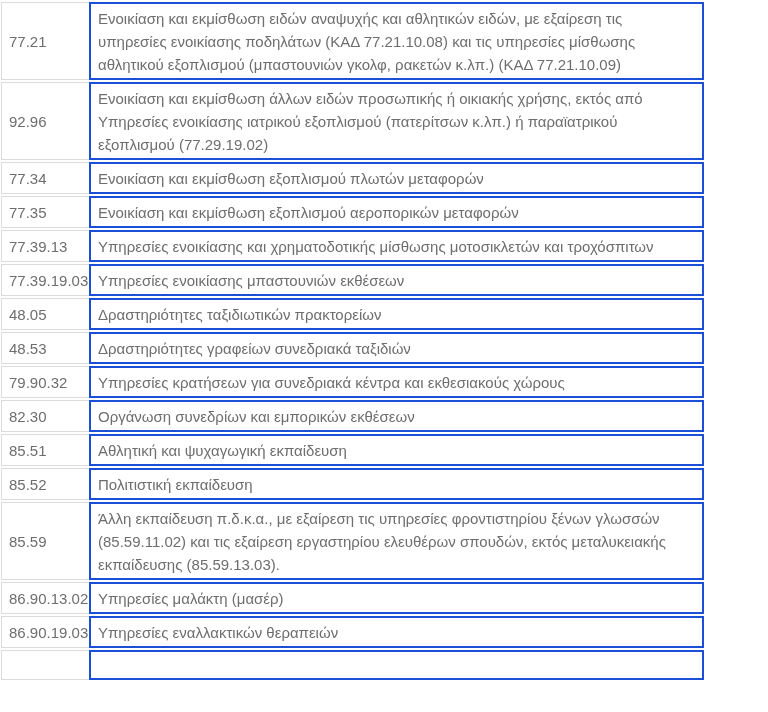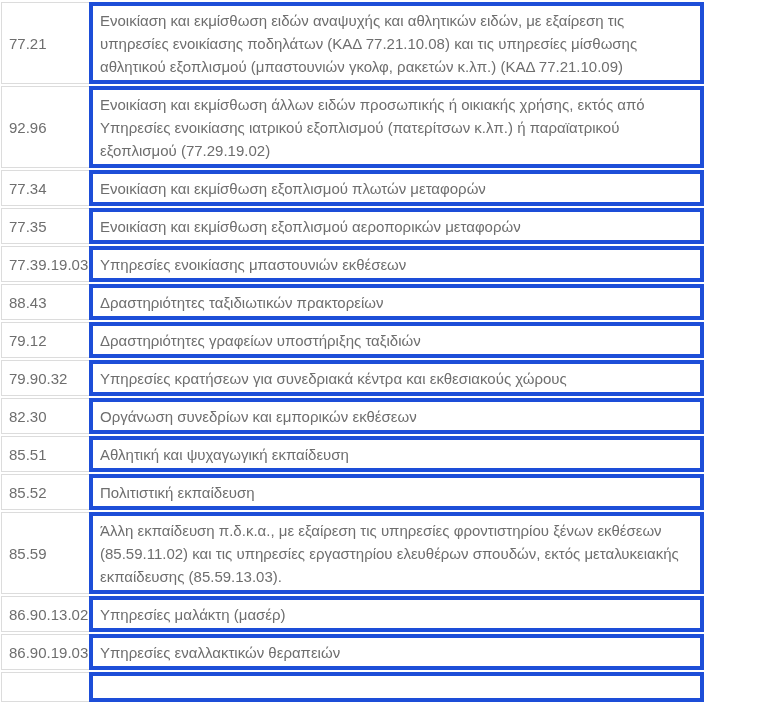--- a/index.html
+++ b/index.html
@@ -36,21 +36,21 @@
     word-wrap: break-word;
   }
   td.code-cell {
     border: 1px solid #dcdcdc;
     border-right: 0;
     white-space: nowrap;
     overflow: hidden;
     margin-top: 16px;
   }
   td.desc-cell {
-    border: 4px solid #1d4ed8;
+    border: 2px solid #1d4ed8;
   }
   tr.partial-row td {
     height: 30px;
   }
 </style>
 </head>
 <body>
 
 <div class="page">
   <table class="kad-table">
@@ -69,50 +69,54 @@
         </tr>
         <tr>
           <td class="code-cell">77.34</td>
           <td class="desc-cell">Ενοικίαση και εκμίσθωση εξοπλισμού πλωτών μεταφορών</td>
         </tr>
         <tr>
           <td class="code-cell">77.35</td>
           <td class="desc-cell">Ενοικίαση και εκμίσθωση εξοπλισμού αεροπορικών μεταφορών</td>
         </tr>
         <tr>
+          <td class="code-cell">77.39.13</td>
+          <td class="desc-cell">Υπηρεσίες ενοικίασης και χρηματοδοτικής μίσθωσης μοτοσικλετών και τροχόσπιτων</td>
+        </tr>
+        <tr>
           <td class="code-cell">77.39.19.03</td>
           <td class="desc-cell">Υπηρεσίες ενοικίασης μπαστουνιών εκθέσεων</td>
         </tr>
         <tr>
-          <td class="code-cell">88.43</td>
+          <td class="code-cell">48.05</td>
           <td class="desc-cell">Δραστηριότητες ταξιδιωτικών πρακτορείων</td>
         </tr>
         <tr>
-          <td class="code-cell">79.12</td>
-          <td class="desc-cell">Δραστηριότητες γραφείων υποστήριξης ταξιδιών</td>
+          <td class="code-cell">48.53</td>
+          <td class="desc-cell">Δραστηριότητες γραφείων συνεδριακά ταξιδιών</td>
         </tr>
         <tr>
           <td class="code-cell">79.90.32</td>
           <td class="desc-cell">Υπηρεσίες κρατήσεων για συνεδριακά κέντρα και εκθεσιακούς χώρους</td>
         </tr>
         <tr>
           <td class="code-cell">82.30</td>
           <td class="desc-cell">Οργάνωση συνεδρίων και εμπορικών εκθέσεων</td>
         </tr>
         <tr>
           <td class="code-cell">85.51</td>
           <td class="desc-cell">Αθλητική και ψυχαγωγική εκπαίδευση</td>
         </tr>
         <tr>
           <td class="code-cell">85.52</td>
           <td class="desc-cell">Πολιτιστική εκπαίδευση</td>
         </tr>
         <tr>
           <td class="code-cell">85.59</td>
-          <td class="desc-cell">Άλλη εκπαίδευση π.δ.κ.α., με εξαίρεση τις υπηρεσίες φροντιστηρίου ξένων εκθέσεων (85.59.11.02) και τις υπηρεσίες εργαστηρίου ελευθέρων σπουδών, εκτός μεταλυκειακής εκπαίδευσης (85.59.13.03).</td>
+          <td class="desc-cell">Άλλη εκπαίδευση π.δ.κ.α., με εξαίρεση τις υπηρεσίες φροντιστηρίου ξένων γλωσσών (85.59.11.02) και τις εξαίρεση εργαστηρίου ελευθέρων σπουδών, εκτός μεταλυκειακής εκπαίδευσης (85.59.13.03).</td>
         </tr>
         <tr>
           <td class="code-cell">86.90.13.02</td>
           <td class="desc-cell">Υπηρεσίες μαλάκτη (μασέρ)</td>
         </tr>
         <tr>
           <td class="code-cell">86.90.19.03</td>
           <td class="desc-cell">Υπηρεσίες εναλλακτικών θεραπειών</td>
         </tr>
         <tr class="partial-row">

